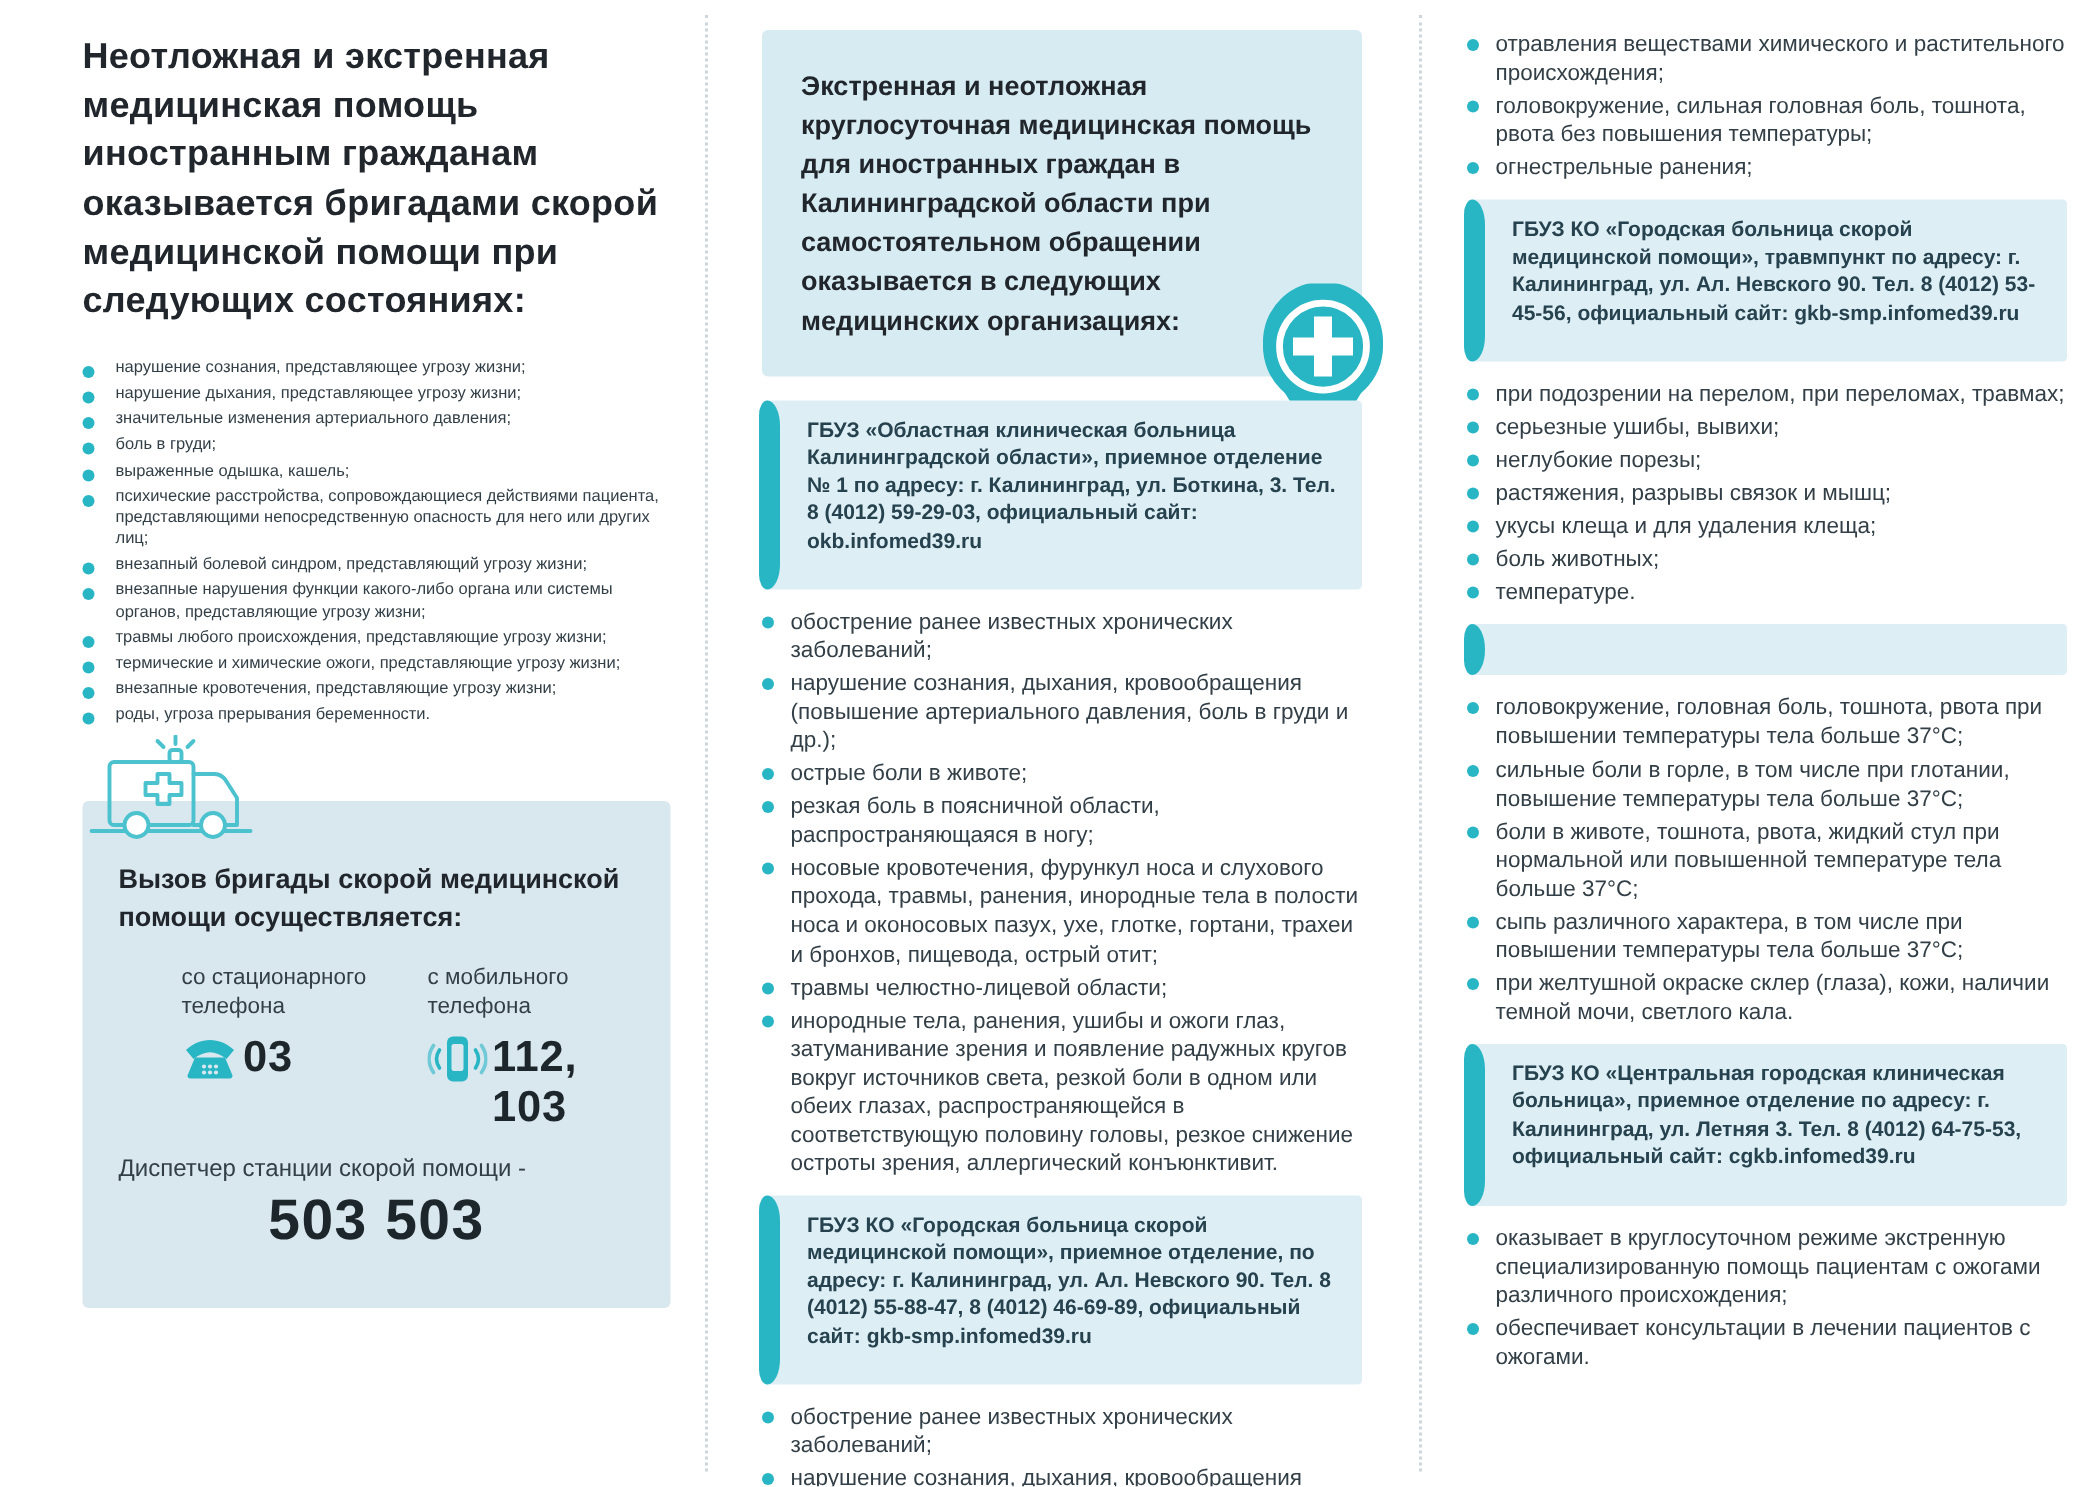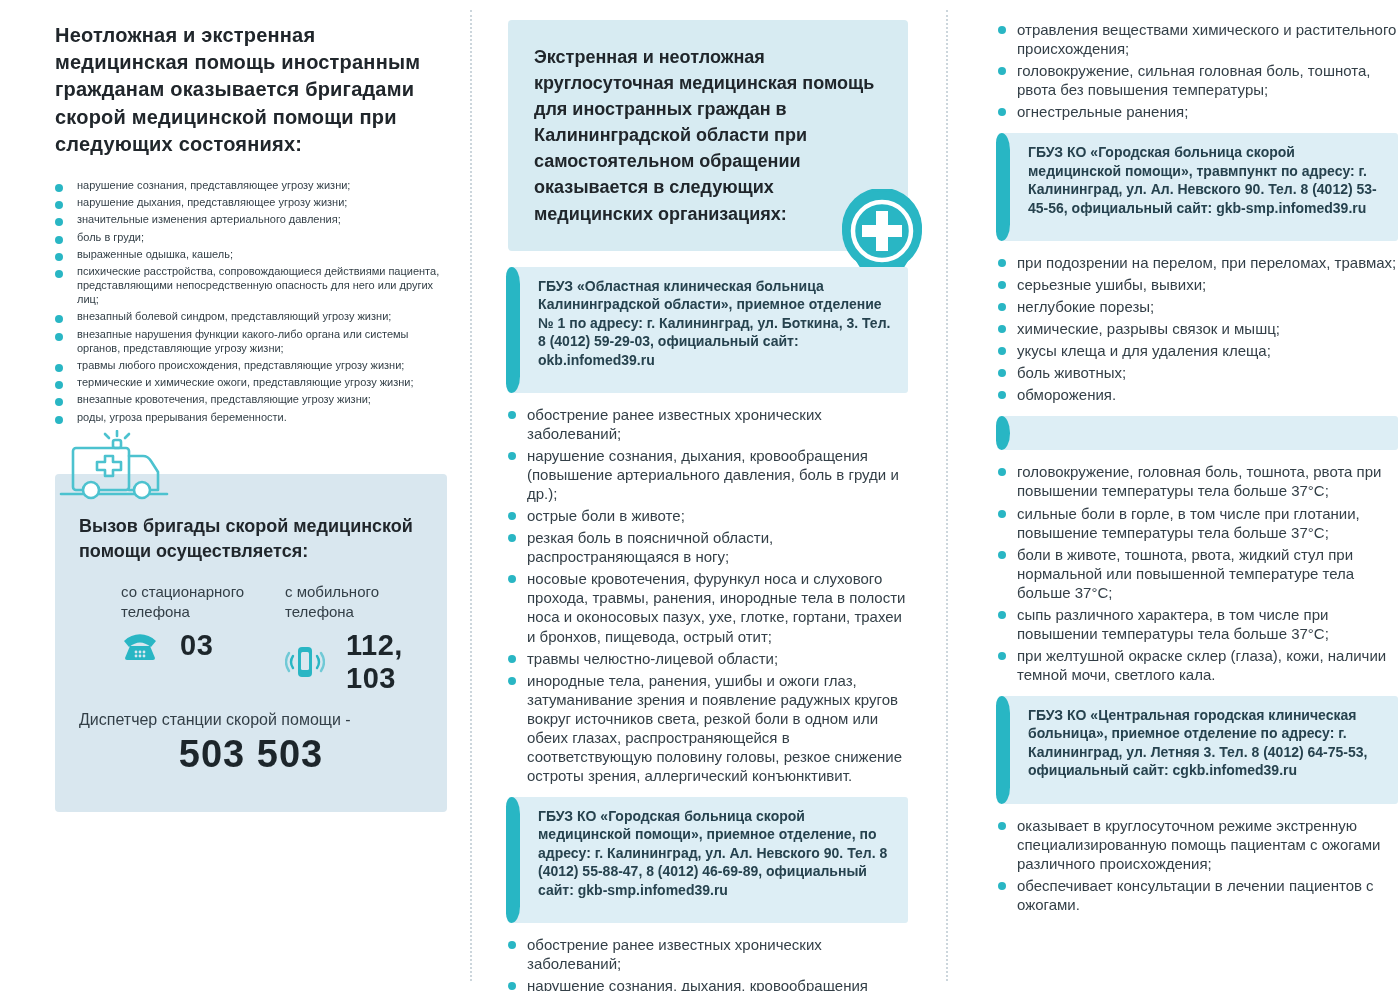--- a/index.html
+++ b/index.html
@@ -3,50 +3,50 @@
 <meta charset="utf-8">
 <style>
   html,body { margin:0; padding:0; background:#ffffff; }
   .page {
     position:relative; width:1400px; height:991px; background:#ffffff;
     font-family:"Liberation Sans", sans-serif; color:#333f47; overflow:hidden;
   }
   .col { position:absolute; top:0; }
   .col1 { left:55px;  width:392px; padding-top:22px; }
   .col2 { left:508px; width:400px; padding-top:20px; }
-  .col3 { left:998px; width:400px; padding-top:20px; }
+  .col3 { left:978px; width:400px; padding-top:20px; }
   .v-divider {
     position:absolute; top:10px; height:971px; width:0;
     border-left:2px dotted #ccd6dc;
   }
   .d1 { left:470px; } .d2 { left:946px; }
 
   h1.main-heading {
-    margin:0 0 20px 0; font-size:20px; line-height:1.36; font-weight:bold;
+    margin:0 0 20px 0; font-size:24px; line-height:1.36; font-weight:bold;
     color:#20262b; letter-spacing:0.2px;
   }
   ul.bullets { list-style:none; margin:0; padding:0; }
   ul.bullets li { display:flex; gap:11px; margin-bottom:3px; font-size:15px; line-height:1.27; }
   .col1 ul.bullets li { font-size:11px; line-height:1.29;gap:14px; }
   ul.bullets .dot {
     flex:0 0 8px; width:8px; height:8px; border-radius:50%;
     background:#29b6c4; margin-top:6px;
   }
 
   
   .amb-wrap { text-align:center; margin-top:6px; position:relative; z-index:2; height:70px; }
   .call-box {
     background:#d9e7ef; border-radius:4px; margin-top:-26px;
     padding:40px 24px 22px 24px; position:relative; z-index:1;
   }
   .call-box h2 { margin:0 0 18px 0; font-size:18px; line-height:1.4; color:#20262b; }
   .phones-row { display:flex; gap:26px; margin-bottom:16px;margin-left:42px; }
   .phone-cell { flex:1; }
   .phone-label { font-size:15px; line-height:1.3; color:#333f47; margin-bottom:8px; }
-  .phone-line { display:flex; align-items:center; gap:21px; }
+  .phone-line { display:flex; gap:3px; }
   .phone-number { font-size:29px; font-weight:bold; color:#1d262b; letter-spacing:0.5px; }
   .dispatcher { text-align:left; font-size:16px; color:#333f47; margin:6px 0 4px 0; }
   .dispatcher-number { text-align:center; font-size:38px; font-weight:bold; color:#1d262b; letter-spacing:1px; margin-bottom:14px; }
 
   
   .header-box {
     position:relative; background:#d7ebf2; border-radius:4px;
     padding:24px 26px; margin-bottom:16px;
   }
   .header-box h2 { margin:0; font-size:18px; line-height:1.45; color:#20262b; }
@@ -312,36 +312,36 @@
           <span>серьезные ушибы, вывихи;</span>
         </li>
 
         <li>
           <span class="dot"></span>
           <span>неглубокие порезы;</span>
         </li>
 
         <li>
           <span class="dot"></span>
-          <span>химические, разрывы связок и мышц;</span>
+          <span>растяжения, разрывы связок и мышц;</span>
         </li>
 
         <li>
           <span class="dot"></span>
           <span>укусы клеща и для удаления клеща;</span>
         </li>
 
         <li>
           <span class="dot"></span>
           <span>боль животных;</span>
         </li>
 
         <li>
           <span class="dot"></span>
-          <span>обморожения.</span>
+          <span>температуре.</span>
         </li>
       </ul>
 
     <div class="hosp">
       <span class="accent-bar"></span>
     </div>
 
     <ul class="bullets mt8">
 
         <li>

